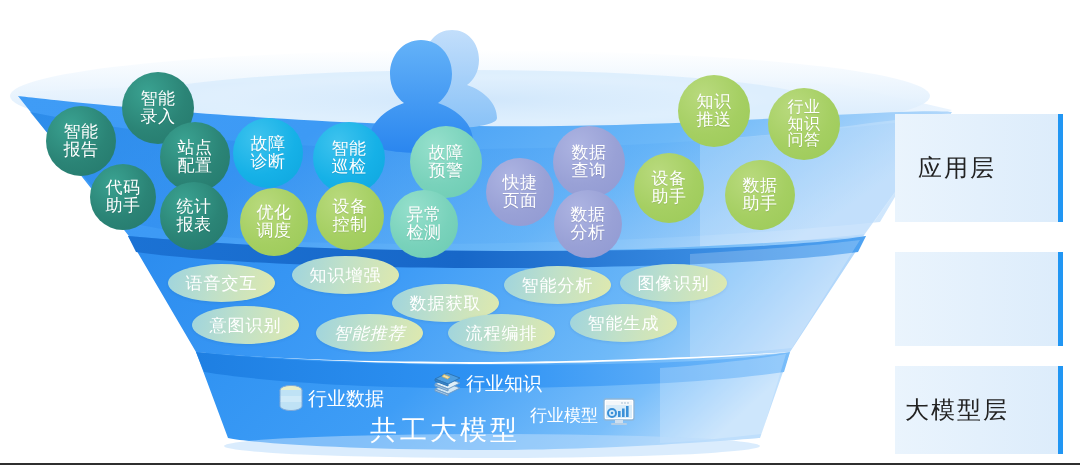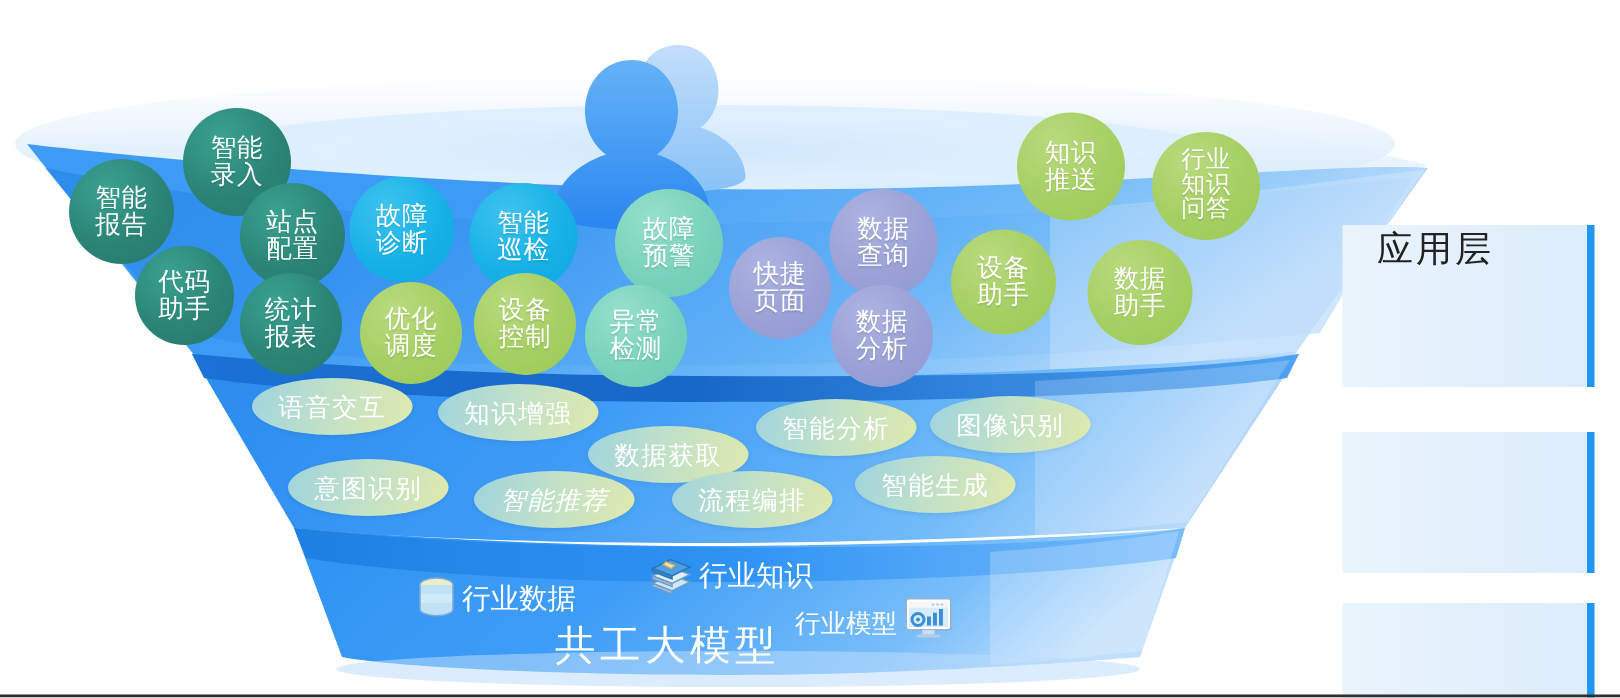--- a/index.html
+++ b/index.html
@@ -57,21 +57,21 @@
   }
   #base-title{
     position:absolute;color:#ffffff;font-size:27px;letter-spacing:3px;
     white-space:nowrap;user-select:none;margin-top:20px;
   }
 
   
   .layer-panel{
     position:absolute;
     background:linear-gradient(90deg,#eaf4fd 0%,#dcecfb 100%);
-    display:flex;justify-content:center;margin-top:36px;
+    display:flex;align-items:center;justify-content:center;
   }
   .layer-panel .bar{
     position:absolute;right:0;top:0;bottom:0;width:5px;background:#2196f3;
   }
   .layer-panel .txt{
     font-size:24px;color:#222;letter-spacing:2px;white-space:nowrap;
     transform:translateX(-22px);
   }
 
   
@@ -303,21 +303,21 @@
       <div class="bubble c-green" title="行业知识问答" style="left: 768px; top: 88px; width: 72px; height: 72px; font-size: 16px;">
         <div>
           <span>行业</span>
           <span>知识</span>
           <span>问答</span>
         </div>
       </div>
     </div>
 
   <div id="cap-pills">
-      <div class="pill" style="left: 168px; top: 252px; width: 107px; height: 38px;">
+      <div class="pill" style="left: 168px; top: 264px; width: 107px; height: 38px;">
         <span>语音交互</span>
       </div>
       <div class="pill" style="left: 292px; top: 256px; width: 107px; height: 38px;">
         <span>知识增强</span>
       </div>
       <div class="pill" style="left: 392px; top: 284px; width: 107px; height: 38px;">
         <span>数据获取</span>
       </div>
       <div class="pill" style="left: 504px; top: 266px; width: 107px; height: 38px;">
         <span>智能分析</span>
@@ -389,18 +389,19 @@
   <div id="base-title" style="left: 370px; top: 392px;">共工大模型</div>
 
   <div class="layer-panel" id="panel-application" style="left:895px;top:114px;width:168px;height:108px;">
     <span class="txt">应用层</span>
     <i class="bar"></i>
   </div>
   <div class="layer-panel" id="panel-capability" style="left:895px;top:252px;width:168px;height:94px;">
     <i class="bar"></i>
   </div>
   <div class="layer-panel" id="panel-model" style="left:895px;top:366px;width:168px;height:88px;">
+    <span class="txt">大模型层</span>
     <i class="bar"></i>
   </div>
 
   <div id="top-rule"></div>
   <div id="bottom-rule"></div>
 </div>
 
 </body></html>

